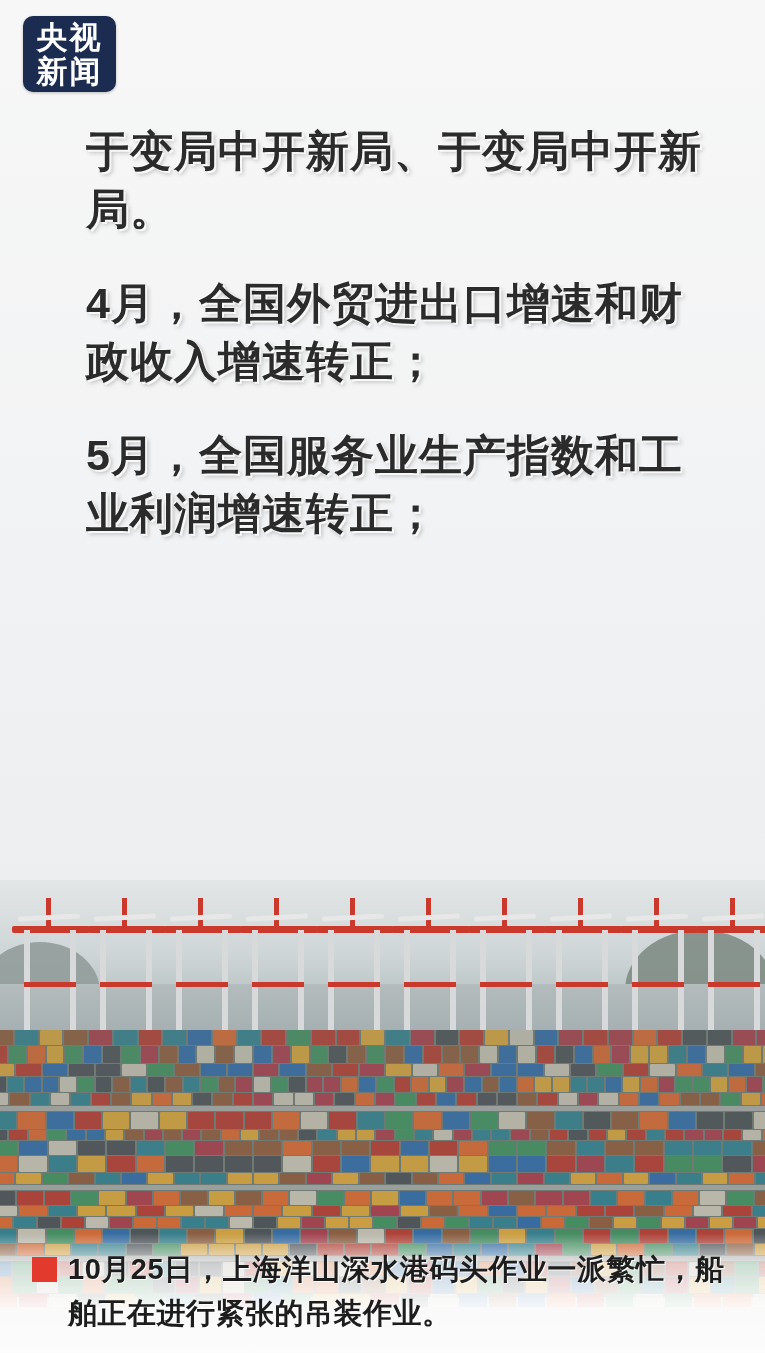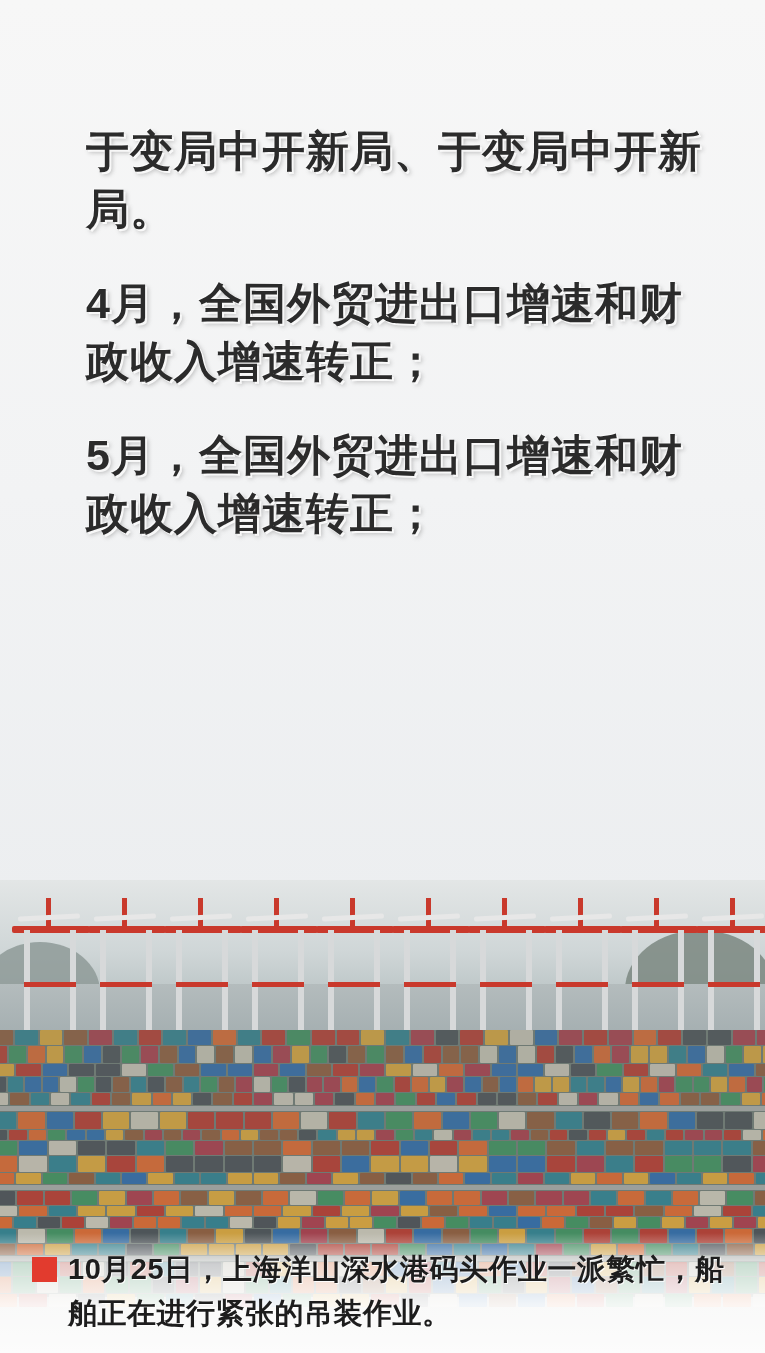--- a/index.html
+++ b/index.html
@@ -226,25 +226,29 @@
     background: #e23b2e;
   }
 </style>
 </head>
 <body>
 
 <div class="poster">
 
   <div class="text-area"></div>
 
+  <div class="logo">
+    <div class="logo-line">央视</div>
+    <div class="logo-line">新闻</div>
+  </div>
 
   <div class="copy">
     <p class="para">于变局中开新局、于变局中开新局。</p>
     <p class="para">4月，全国外贸进出口增速和财政收入增速转正；</p>
-    <p class="para">5月，全国外贸进出口增速和财政收入增速转正；</p>
+    <p class="para">5月，全国服务业生产指数和工业利润增速转正；</p>
   </div>
 
   <div class="photo">
     <div class="sky"></div>
     <div class="hills-left"></div>
     <div class="hills-right"></div>
     <div class="water"></div>
 
     <div class="cranes" id="cranes">
         <div class="crane" style="left: 12px;">

